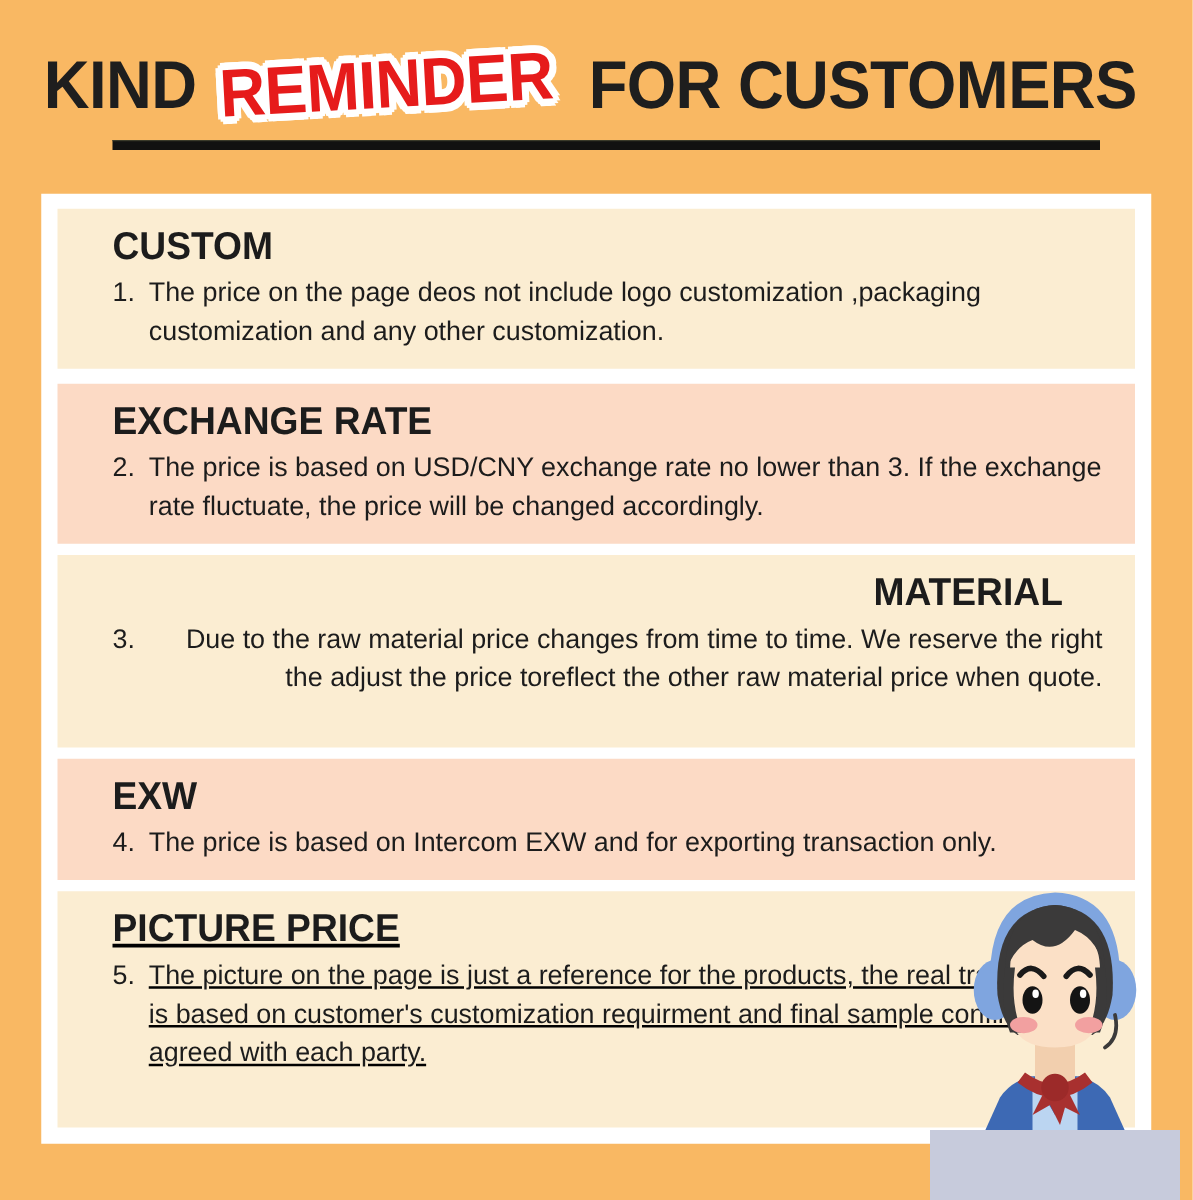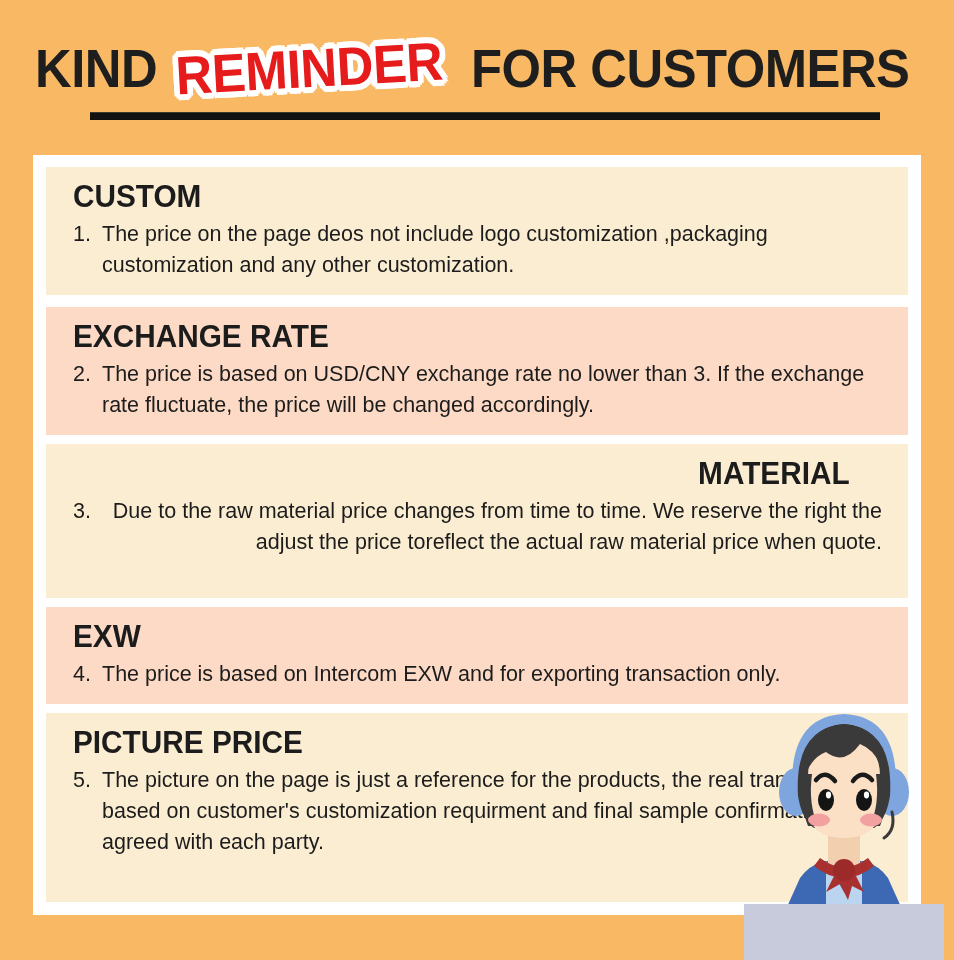--- a/index.html
+++ b/index.html
@@ -88,21 +88,21 @@
     top: 155px;
     width: 888px;
     height: 760px;
     background: #FFFFFF;
     padding: 12px 13px 14px 13px;
     box-sizing: border-box;
   }
 
   .section {
     box-sizing: border-box;
-    padding: 12px 26px 14px 27px;
+    padding: 12px 26px 14px 44px;
     margin-bottom: 9px;
   }
   .section:last-child { margin-bottom: 0; }
   .section.cream { background: #FBEDD2; }
   .section.peach  { background: #FCDAC5; }
 
   .section-heading {
     font-size: 31px;
     font-weight: bold;
     line-height: 36px;
@@ -132,21 +132,21 @@
   }
   .section-text {
     display: block;
   }
 
   
   .sec-1 { min-height: 123px; }
   .sec-2 { min-height: 123px; margin-top: 12px; }
   .sec-3 { min-height: 154px; text-align: right; }
   .sec-4 { min-height: 92px; }
-  .sec-5 { min-height: 189px; }
+  .sec-5 { min-height: 189px; text-decoration: underline; }
 
   
   .agent {
     position: absolute;
     left: 734px;
     top: 700px;
     width: 220px;
     height: 260px;
     pointer-events: none;
   }
@@ -176,21 +176,21 @@
       <div class="section-body">
         <span class="section-num">2.</span>
         <span class="section-text">The price is based on USD/CNY exchange rate no lower than 3. If the exchange rate fluctuate, the price will be changed accordingly.</span>
       </div>
     </div>
 
     <div class="section cream sec-3">
       <div class="section-heading">MATERIAL</div>
       <div class="section-body">
         <span class="section-num">3.</span>
-        <span class="section-text">Due to the raw material price changes from time to time. We reserve the right the adjust the price toreflect the actual raw material price when quote.</span>
+        <span class="section-text">Due to the raw material price changes from time to time. We reserve the right the adjust the price toreflect the other raw material price when quote.</span>
       </div>
     </div>
 
     <div class="section peach sec-4">
       <div class="section-heading">EXW</div>
       <div class="section-body">
         <span class="section-num">4.</span>
         <span class="section-text">The price is based on Intercom EXW and for exporting transaction only.</span>
       </div>
     </div>

